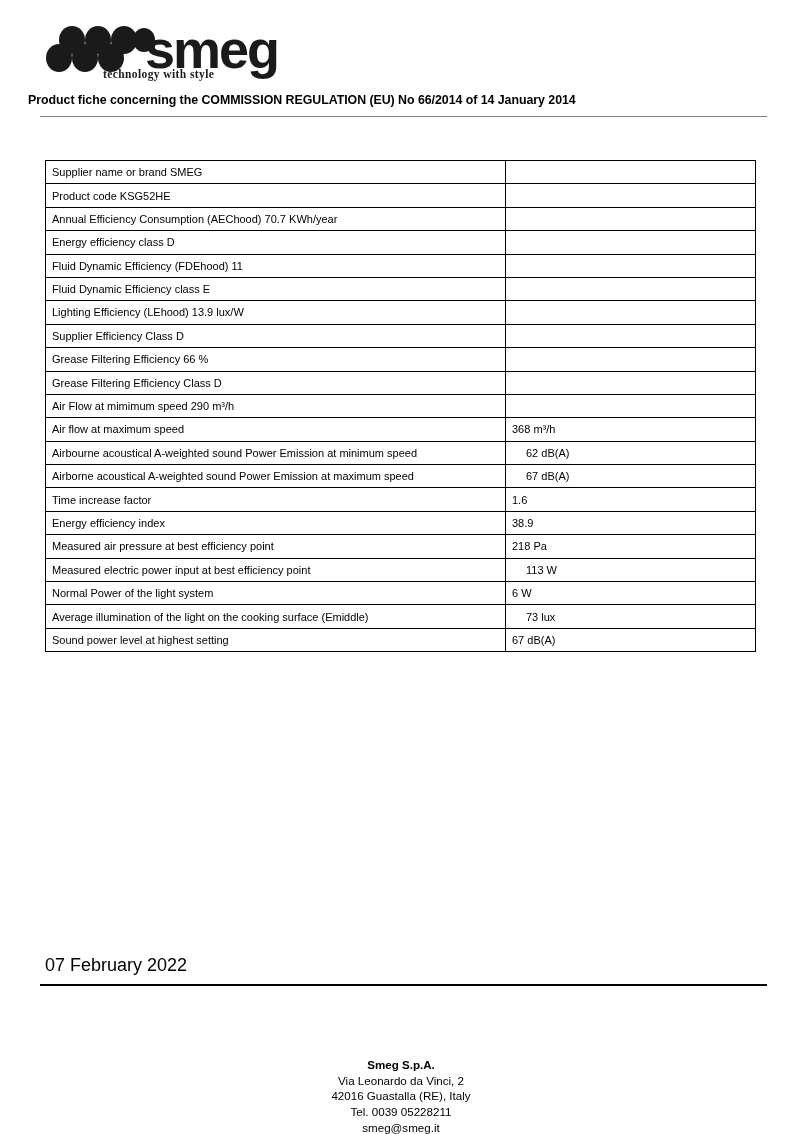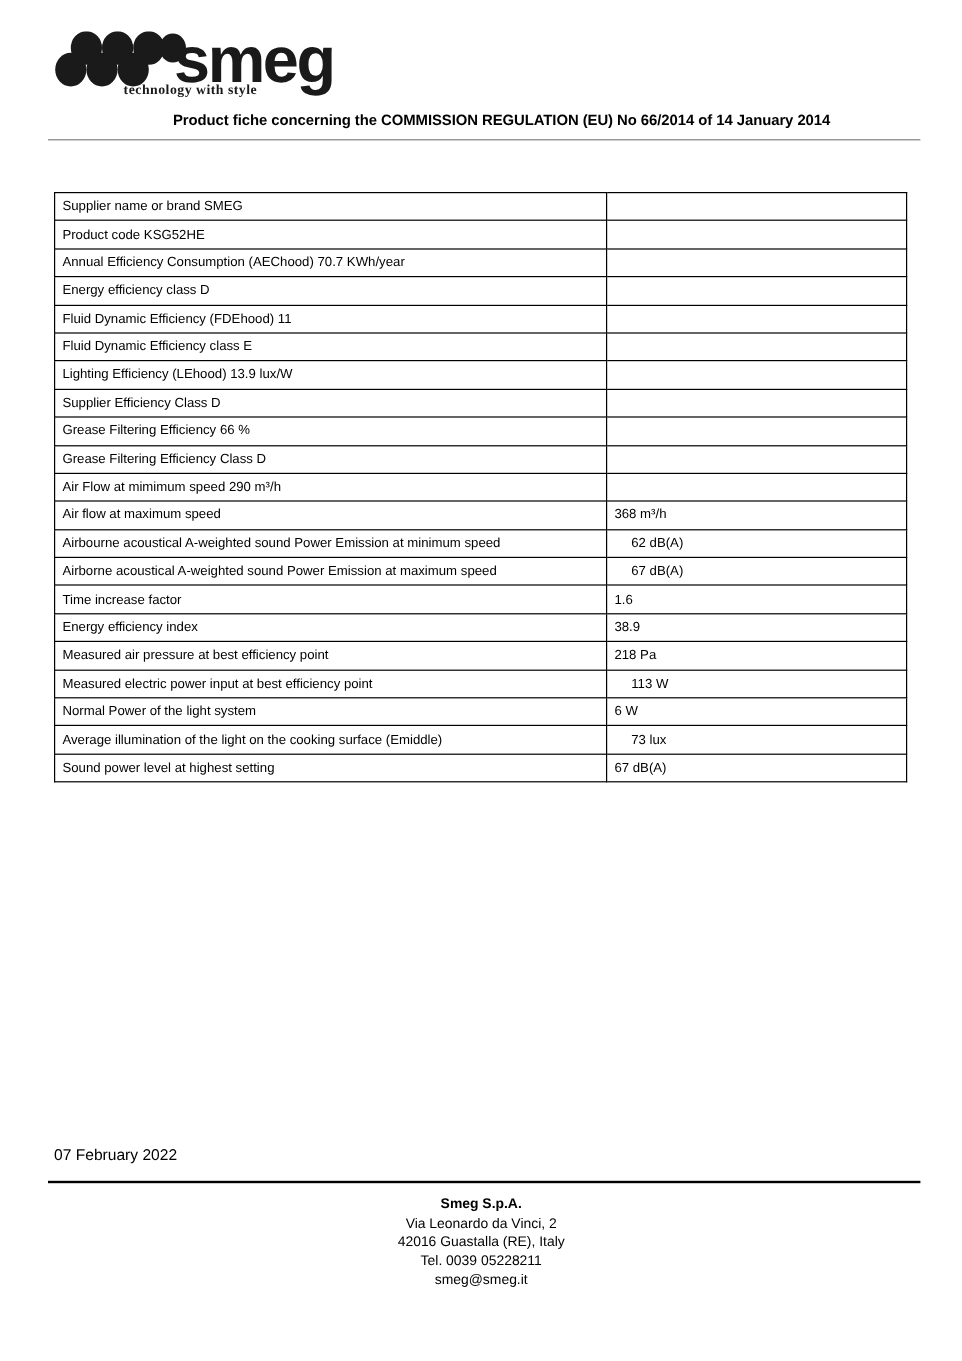--- a/index.html
+++ b/index.html
@@ -30,28 +30,27 @@
     left: 45px;
     top: 26px;
     width: 260px;
     height: 60px;
   }
   .logo-svg { display: block; }
 
   
   .doc-title {
     position: absolute;
-    left: 58px;
+    left: 28px;
     top: 93px;
     width: 720px;
     font-size: 12.4px;
     font-weight: bold;
     letter-spacing: -0.05px;
     white-space: nowrap;
-    text-align: center;
   }
   .title-rule {
     position: absolute;
     left: 40px;
     top: 116px;
     width: 727px;
     height: 1px;
     background: #808080;
   }
 
@@ -80,37 +79,37 @@
   .fiche-table td.col-value { width: 250px; margin-left: 48px; }
   .fiche-table td.col-value.indent { padding-left: 20px; }
   
   .fiche-table tr.light-top > td { border-top-color: #b9b9b9; }
 
   
   .doc-date {
     position: absolute;
     left: 45px;
     top: 955px;
-    font-size: 13px;
+    font-size: 18px;
     font-weight: normal;
   }
   .footer-rule {
     position: absolute;
     left: 40px;
     top: 984px;
     width: 727px;
     height: 2px;
     background: #000000;
   }
 
   
   .footer {
     position: absolute;
     left: 0;
-    top: 996px;
+    top: 1057px;
     width: 802px;
     text-align: center;
     font-size: 11.6px;
     line-height: 15.7px;
   }
   .footer .company {
     font-weight: bold;
   }
 </style>
 </head>

